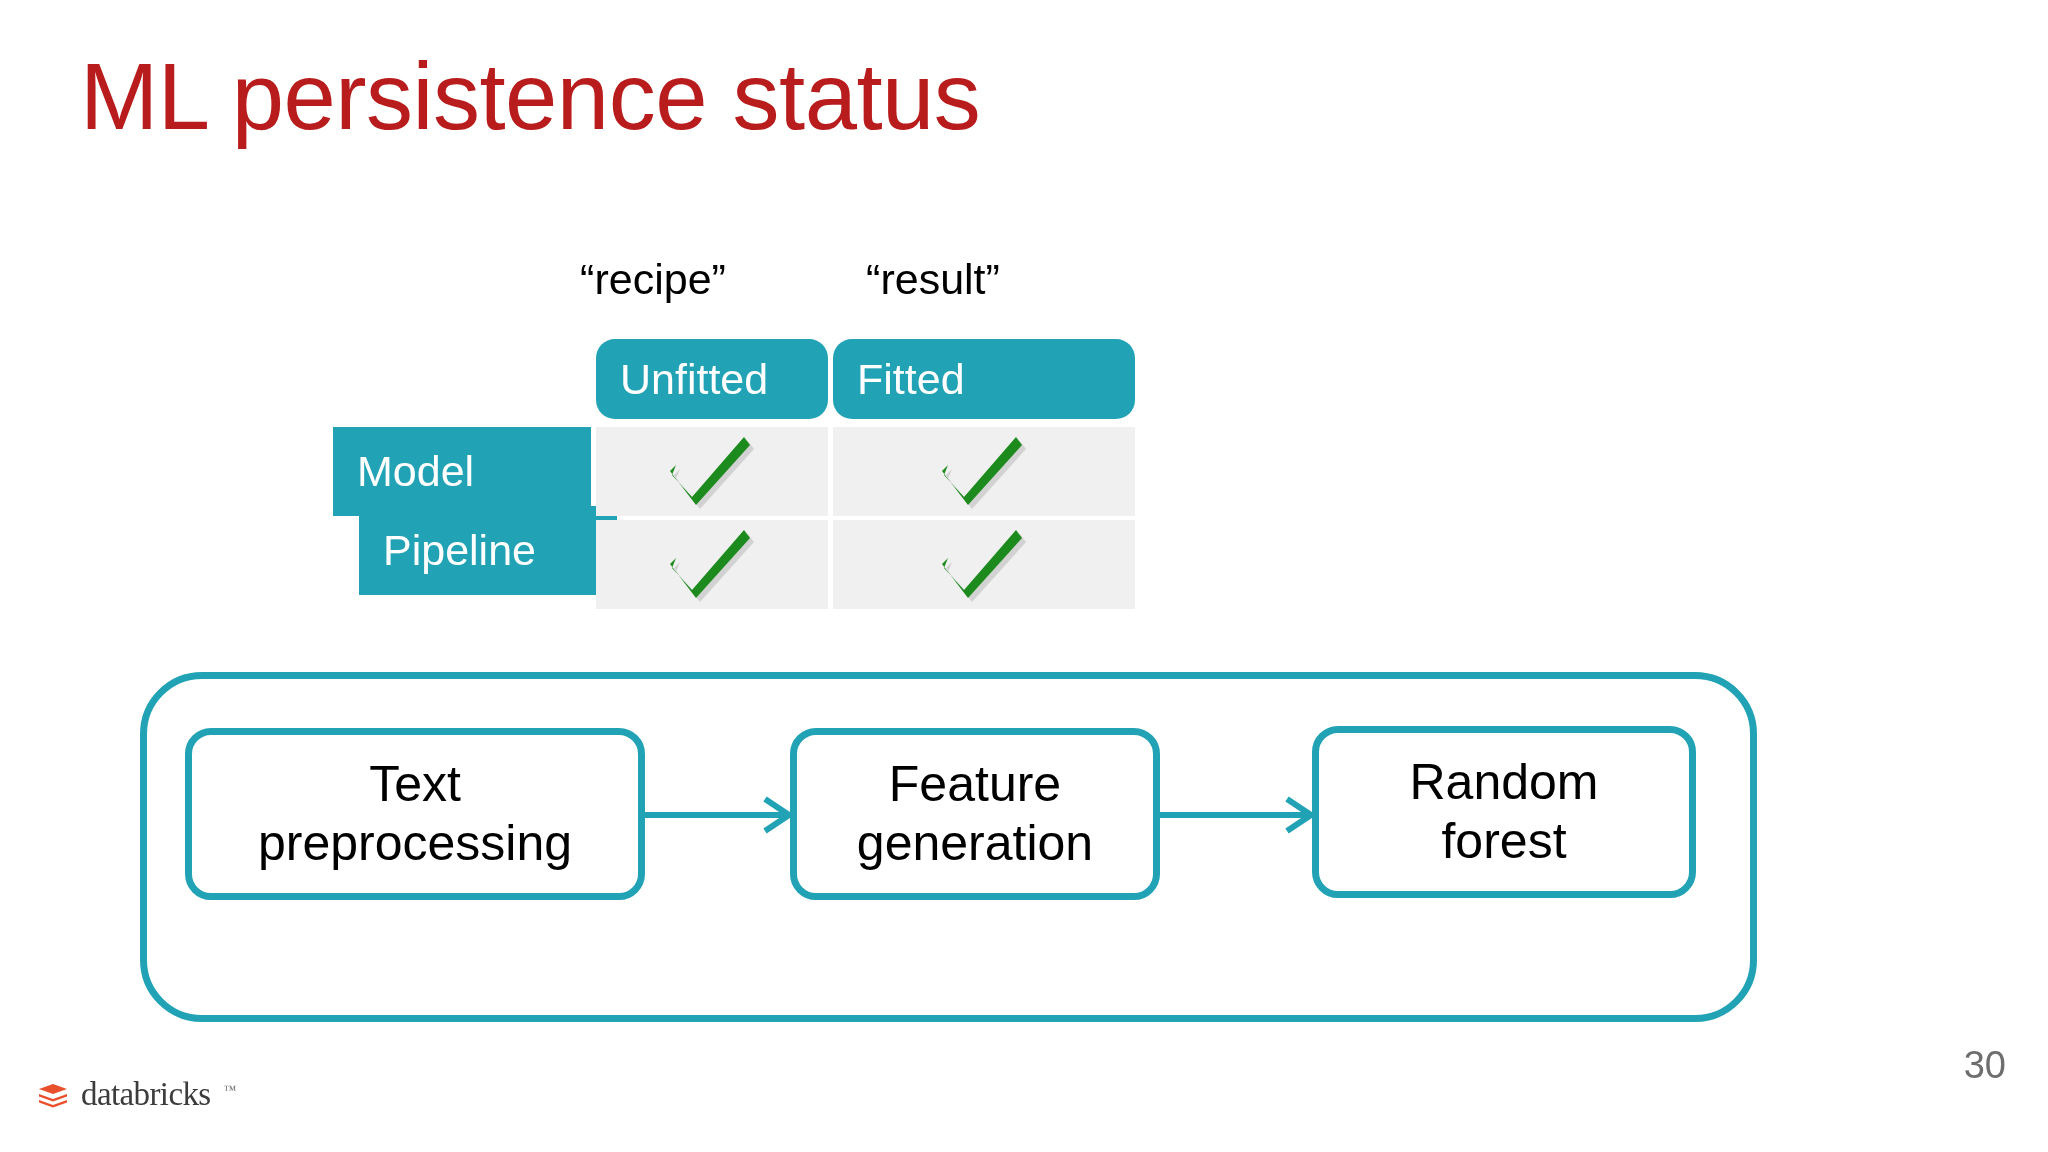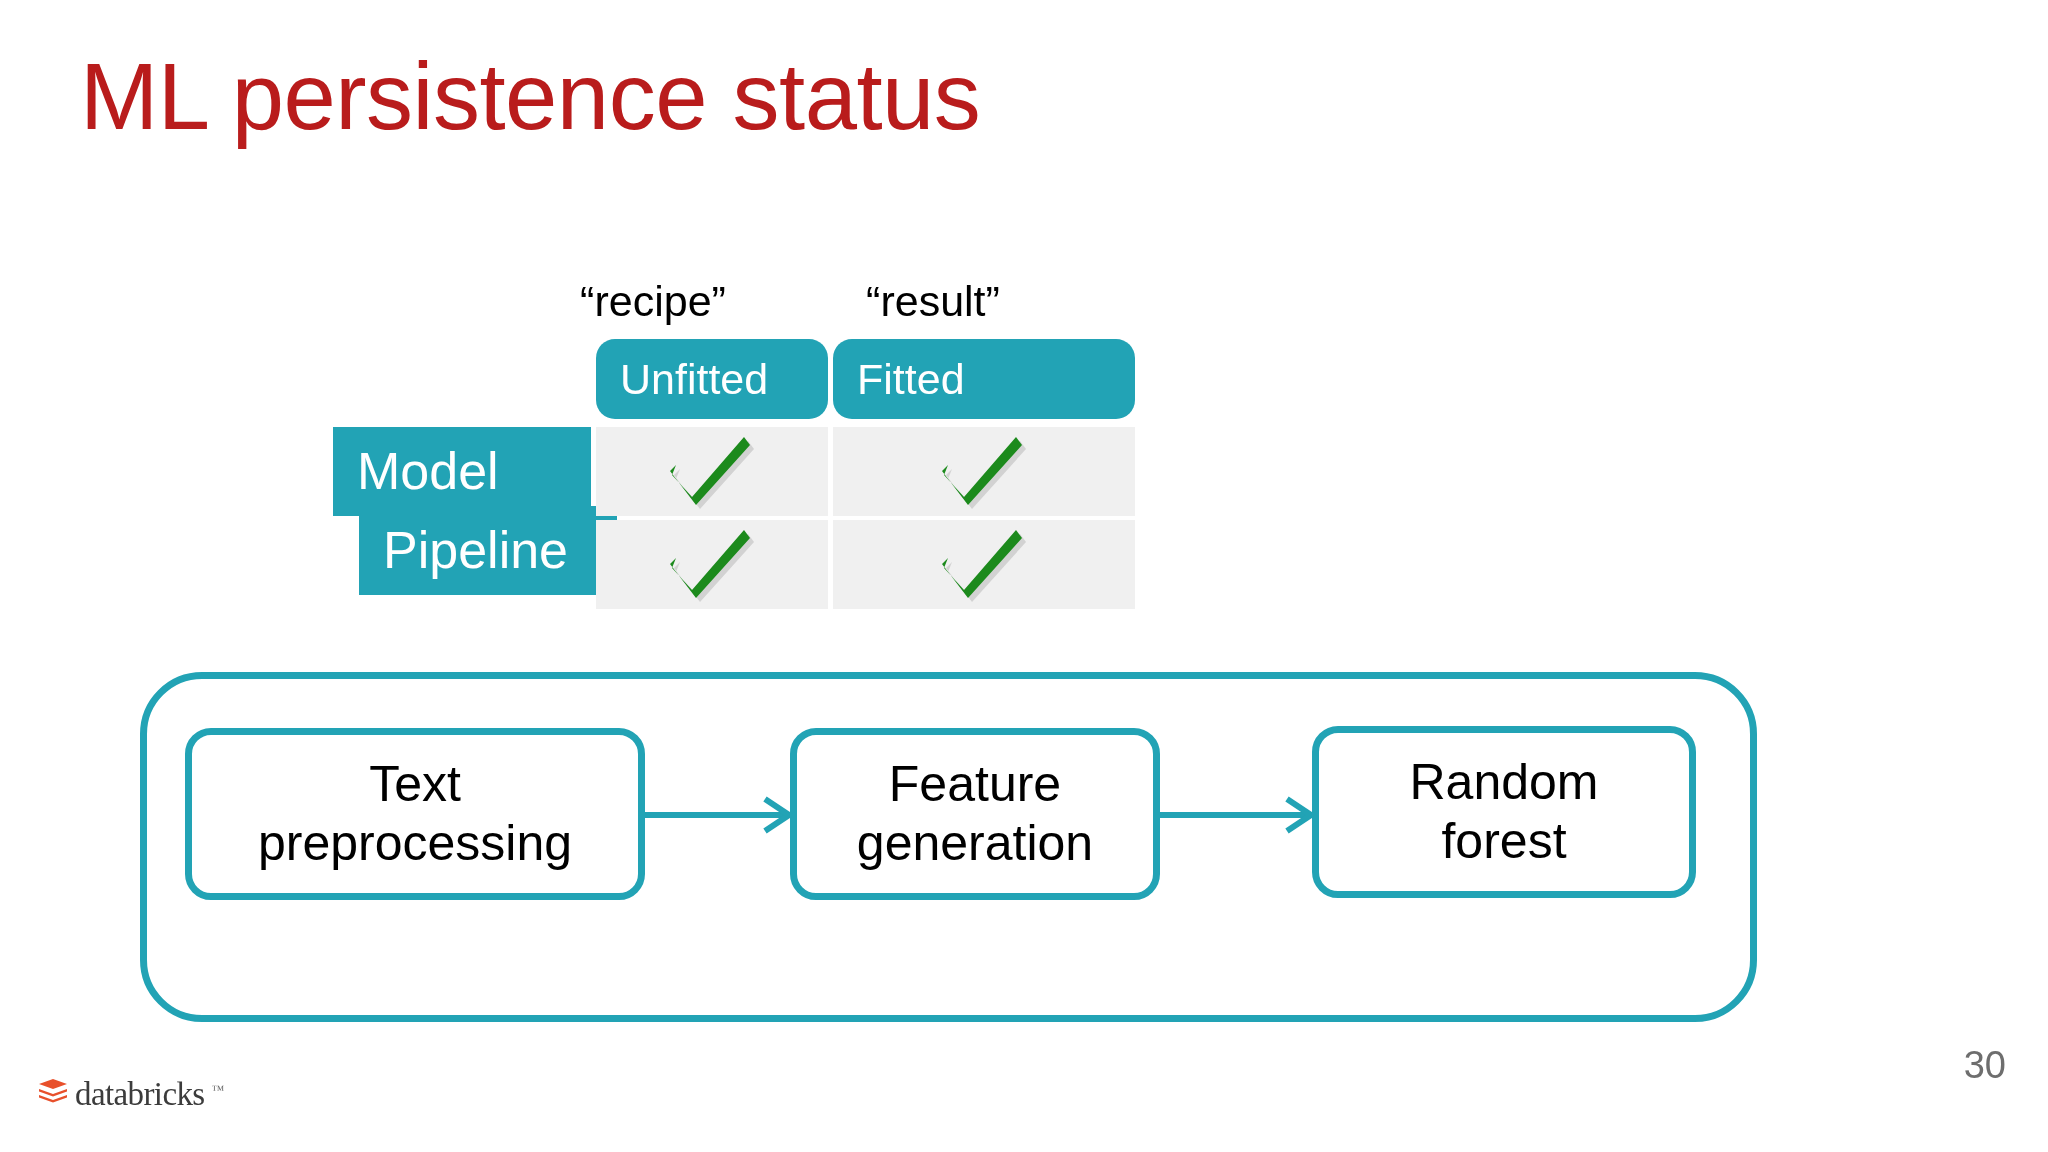--- a/index.html
+++ b/index.html
@@ -39,21 +39,20 @@
     width: 805px;
     height: 360px;
   }
   .colcaption {
     position: absolute;
     top: 0px;
     font-size: 43px;
     color: #000000;
     text-align: center;
     white-space: nowrap;
-    margin-top: 22px;
   }
   #caption-recipe { left: 200px; width: 240px; }
   #caption-result { left: 490px; width: 220px; }
 
   .head-cell {
     position: absolute;
     top: 84px;
     height: 80px;
     background: #22A3B5;
     color: #ffffff;
@@ -67,21 +66,21 @@
   #head-unfitted { left: 263px; width: 232px; }
   #head-fitted   { left: 500px; width: 302px; }
 
   .row-label {
     position: absolute;
     left: 0px;
     width: 258px;
     height: 89px;
     background: #22A3B5;
     color: #ffffff;
-    font-size: 52px;
+    font-size: 43px;
     line-height: 89px;
     padding-left: 24px;
     box-sizing: border-box;
     white-space: nowrap;
   }
   #label-model    { top: 172px; }
   #label-pipeline { top: 251px; margin-left: 26px; }
 
   .cell {
     position: absolute;
@@ -175,22 +174,22 @@
     color: #000000;
     white-space: nowrap;
   }
 
   
   #footer-logo {
     position: absolute;
     left: 38px;
     top: 1078px;
     display: flex;
-    align-items: flex-start;
-    gap: 7px;
+    align-items: flex-end;
+    gap: 13px;
   }
   #logo-mark {
     width: 30px;
     height: 28px;
     position: relative;
   }
   #logo-mark svg { display: block; width: 100%; height: 100%; }
   #logo-word {
     font-family: "Liberation Serif", serif;
     font-size: 33px;

